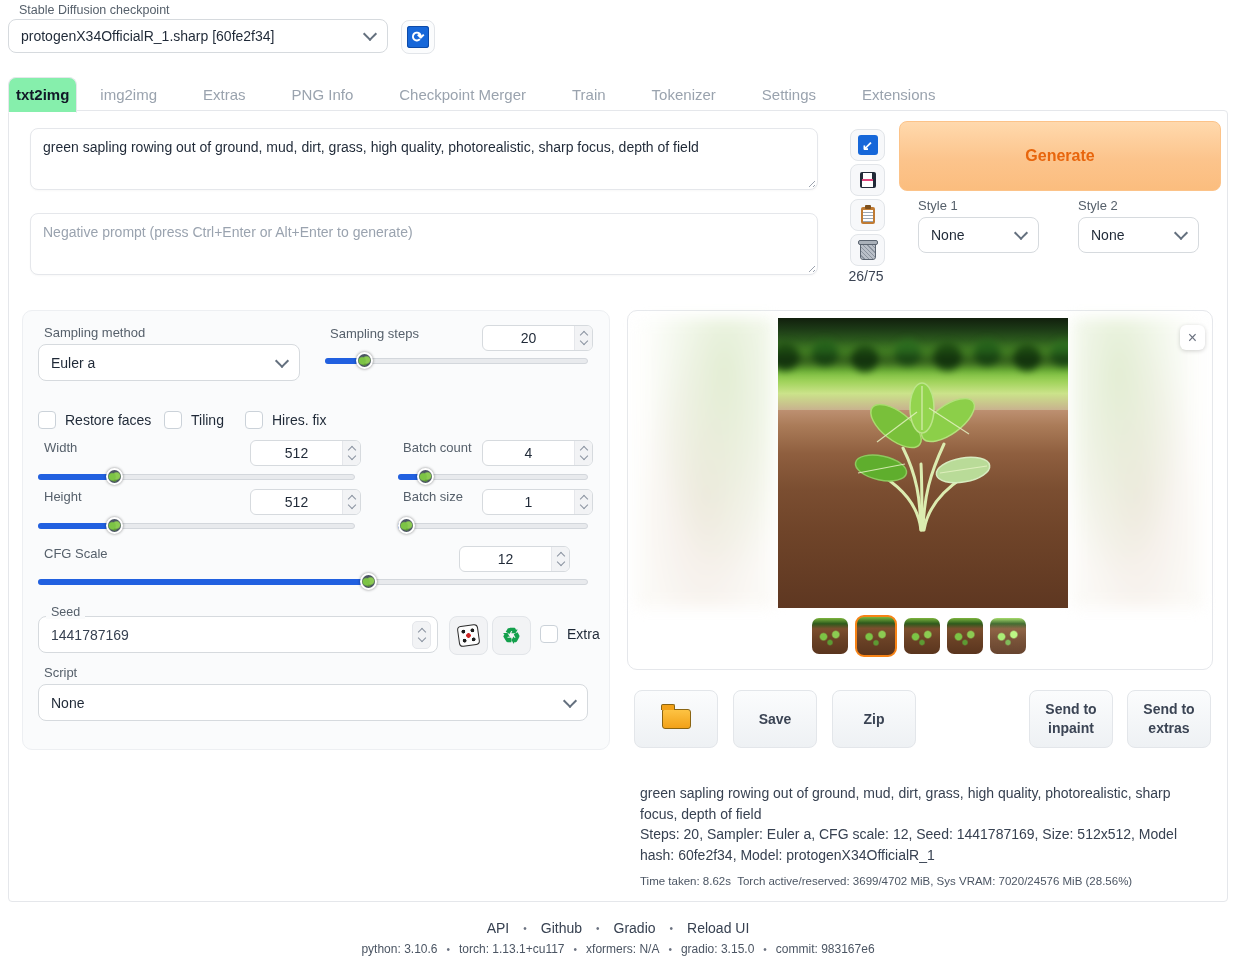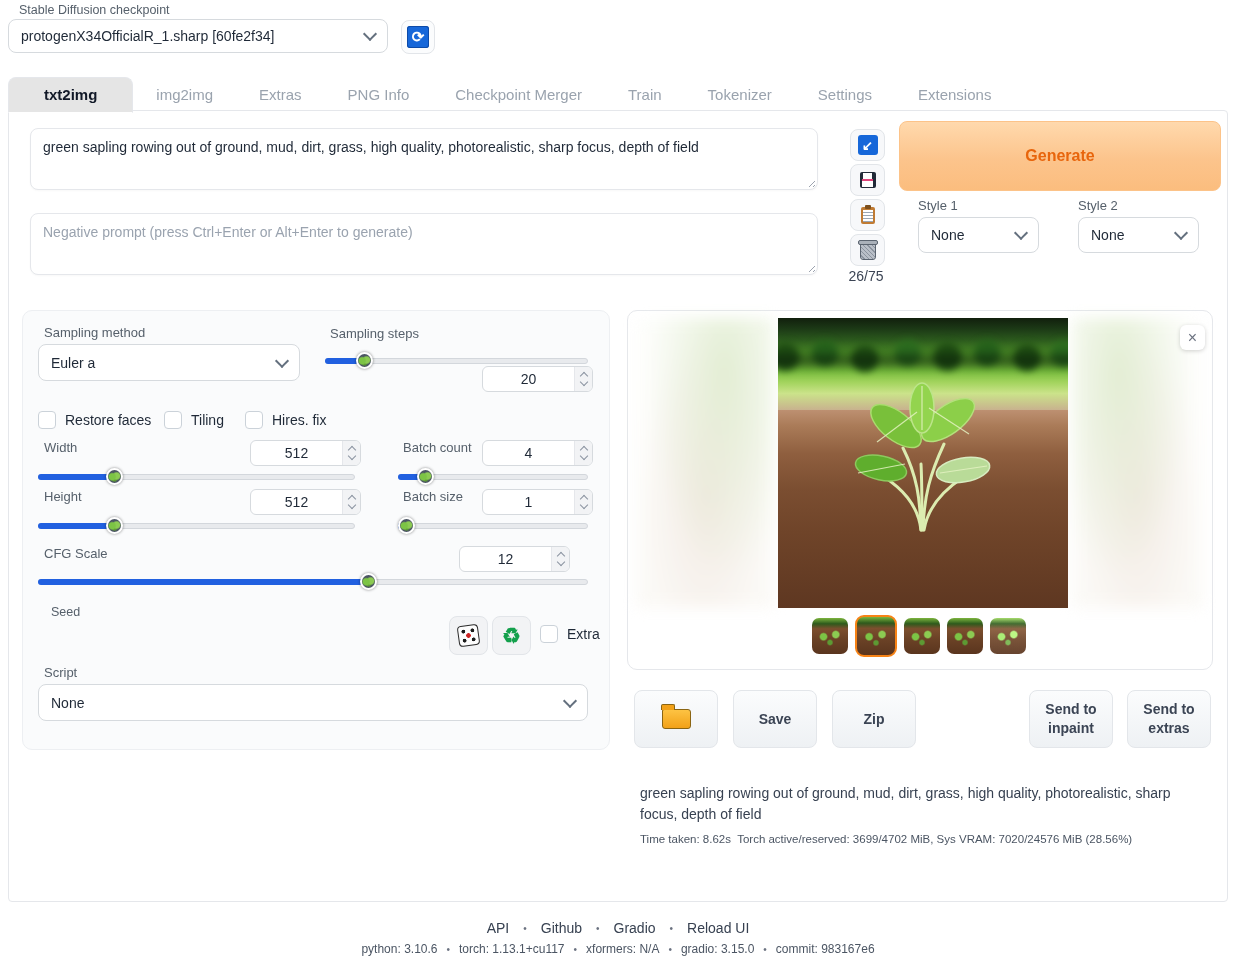--- a/index.html
+++ b/index.html
@@ -16,22 +16,22 @@
   
   .ckpt-box{left:8px;top:19px;width:380px;height:34px;}
   .ckpt-label{left:14px;top:3px;background:#fff;padding:0 5px;z-index:2;font-size:12.5px;color:#56606b;}
   .refresh-btn{left:401px;top:20px;width:32px;height:32px;border:1px solid #e2e5e9;border-radius:8px;
         background:#fbfcfd;display:flex;align-items:center;justify-content:center;cursor:pointer;}
   .refresh-glyph{width:22px;height:22px;background:#1667d9;border-radius:3px;color:#fff;font-weight:bold;
         display:flex;align-items:center;justify-content:center;font-size:15px;box-shadow:inset 0 0 0 1px #0c4aa8;}
   
   .tabs{left:8px;top:77px;height:34px;display:flex;align-items:center;}
   .tab{font-size:15px;color:#9aa3ae;padding:7px 23px;cursor:pointer;white-space:nowrap;}
-  .tab.active{color:#111827;font-weight:bold;background:#e5e5e5;border:1px solid #e5e7eb;border-bottom:1px solid #fff;
-        border-radius:8px 8px 0 0;position:relative;z-index:3;margin-bottom:-2px;padding:8px 35px 9px;}
+  .tab.active{color:#111827;font-weight:bold;background:#86efac;border:1px solid #e5e7eb;border-bottom:1px solid #fff;
+        border-radius:8px 8px 0 0;position:relative;z-index:3;margin-bottom:-2px;padding:8px 7px 9px;}
   .panel{left:8px;top:110px;width:1218px;height:790px;border:1px solid #e5e7eb;border-radius:0 4px 4px 4px;background:#fff;}
   
   textarea.prompt{position:absolute;border:1px solid #e5e7eb;border-radius:8px;background:#fff;
         padding:10px 12px;font-family:"Liberation Sans",sans-serif;font-size:14px;color:#1f2937;
         resize:none;outline:none;box-sizing:border-box;box-shadow:0 1px 2px rgba(0,0,0,.03);}
   textarea.prompt::placeholder{color:#9aa3af;}
   .grip{position:absolute;width:9px;height:9px;
         background:repeating-linear-gradient(135deg,transparent 0 2px,#9ca3af 2px 3px);
         clip-path:polygon(100% 0,100% 100%,0 100%);pointer-events:none;}
   
@@ -221,21 +221,21 @@
   </div>
 
   <div class="abs opt-panel"></div>
 
   <span class="flabel" style="left:44px;top:325px;">Sampling method</span>
   <div class="select" style="left:38px;top:344px;width:262px;height:37px;text-align:right;">
     <span>Euler a</span>
     <span class="chev"></span>
   </div>
   <span class="flabel" style="left:330px;top:326px;">Sampling steps</span>
-  <div class="numbox" style="left:482px;top:325px;width:111px;margin-top:41px;">
+  <div class="numbox" style="left:482px;top:325px;width:111px;">
     <span class="numval">20</span>
     <span class="spin">
         <i class="up"></i>
         <i class="dn"></i>
       </span>
   </div>
   <div class="slider" style="left:325px;top:352px;width:263px;">
     <span class="track"></span>
       <span class="fill" style="width:15%;"></span>
       <span class="thumb" style="left:calc(15% - 8px);"></span>
@@ -316,20 +316,27 @@
         <i class="dn"></i>
       </span>
   </div>
   <div class="slider" style="left:38px;top:573px;width:550px;">
     <span class="track"></span>
       <span class="fill" style="width:60%;"></span>
       <span class="thumb" style="left:calc(60% - 8px);"></span>
   </div>
 
   <span class="flabel seed-label abs">Seed</span>
+  <div class="abs seed-box">
+    <span>1441787169</span>
+    <span class="spin" style="height:26px;border:1px solid #e5e7eb;border-radius:5px;">
+        <i class="up"></i>
+        <i class="dn"></i>
+      </span>
+  </div>
   <div class="tool-btn" style="left:449px;">
     <span class="dice"></span>
   </div>
   <div class="tool-btn" style="left:492px;">
     <span class="recycle">♻</span>
   </div>
   <div class="cb" style="left:540px;top:625px;">
     <span class="box"></span>
     <span>Extra</span>
   </div>
@@ -385,20 +392,21 @@
   <div class="out-btn" style="left:634px;">
     <span class="folder"></span>
   </div>
   <div class="out-btn" style="left:733px;">Save</div>
   <div class="out-btn" style="left:832px;">Zip</div>
   <div class="out-btn" style="left:1029px;">Send to inpaint</div>
   <div class="out-btn" style="left:1127px;">Send to extras</div>
 
   <div class="abs result-info">
     <div>green sapling rowing out of ground, mud, dirt, grass, high quality, photorealistic, sharp focus, depth of field</div>
+    <div>Steps: 20, Sampler: Euler a, CFG scale: 12, Seed: 1441787169, Size: 512x512, Model hash: 60fe2f34, Model: protogenX34OfficialR_1</div>
     <div class="perf">Time taken: 8.62s  Torch active/reserved: 3699/4702 MiB, Sys VRAM: 7020/24576 MiB (28.56%)</div>
   </div>
 
   <div class="abs footer-links">
     <span class="lnk">API</span>
     <span class="sep">•</span>
     <span class="lnk">Github</span>
     <span class="sep">•</span>
     <span class="lnk">Gradio</span>
     <span class="sep">•</span>

